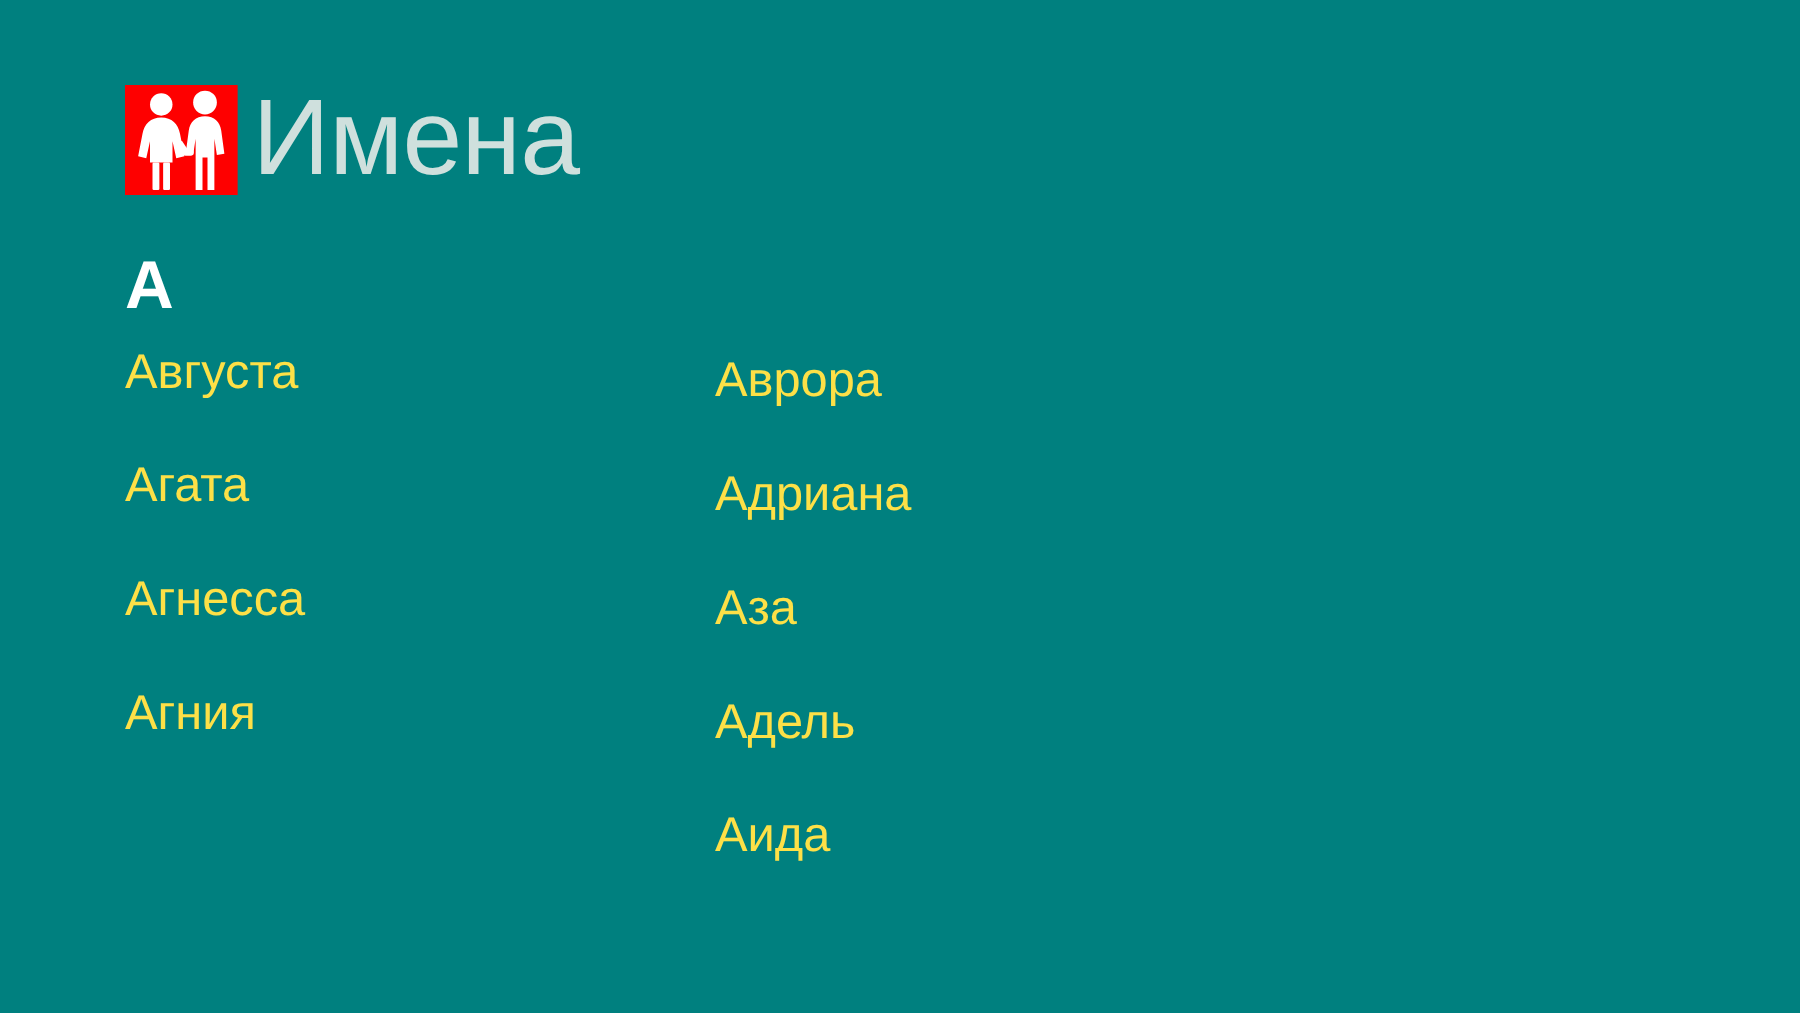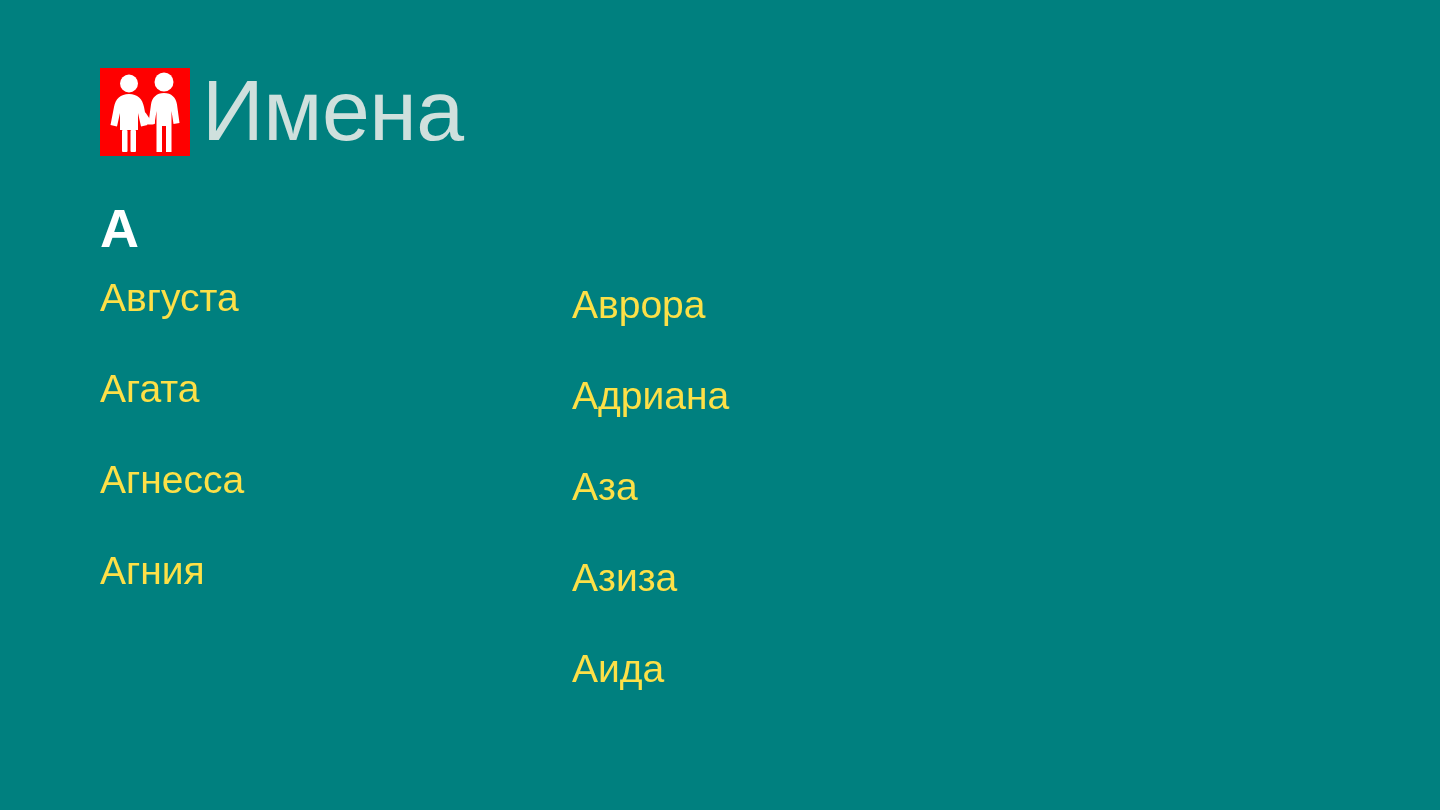--- a/index.html
+++ b/index.html
@@ -137,19 +137,19 @@
       <a class="name-item">Августа</a>
       <a class="name-item">Агата</a>
       <a class="name-item">Агнесса</a>
       <a class="name-item">Агния</a>
     </div>
 
     <div class="names-col col-2">
       <a class="name-item">Аврора</a>
       <a class="name-item">Адриана</a>
       <a class="name-item">Аза</a>
-      <a class="name-item">Азиза</a>
+      <a class="name-item">Адель</a>
       <a class="name-item">Аида</a>
     </div>
 
   </div>
 
 </div>
 
 </body></html>

